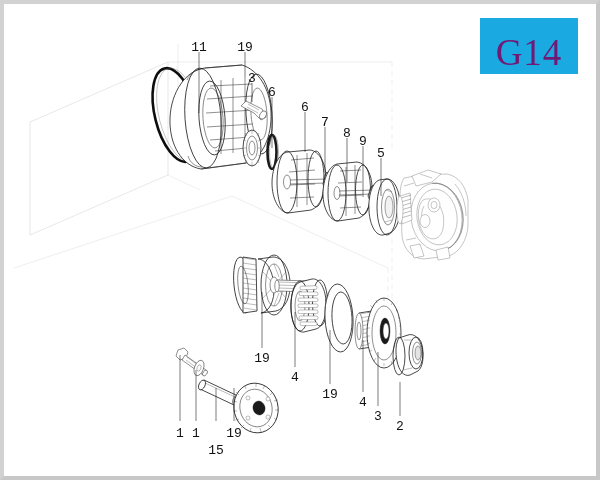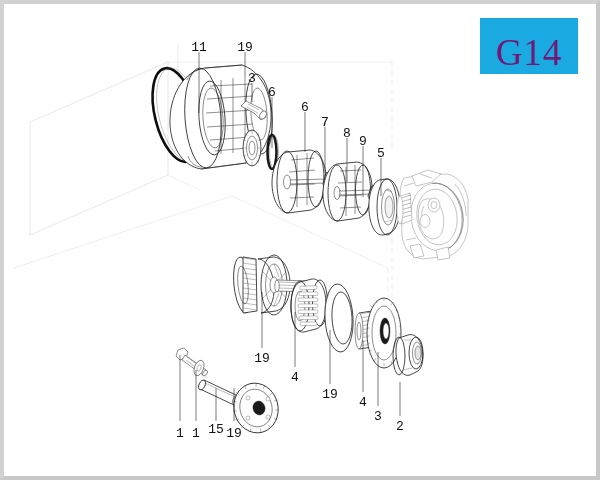--- a/index.html
+++ b/index.html
@@ -528,21 +528,21 @@
 
   </svg>
 
   <div id="badge">
     <span>G14</span>
   </div>
 
   <div id="labels">
       <div class="lbl" style="left: 180px; top: 427px;">1</div>
       <div class="lbl" style="left: 196px; top: 427px;">1</div>
-      <div class="lbl" style="left: 216px; top: 423px;">15</div>
+      <div class="lbl" style="left: 216px; top: 444px;">15</div>
       <div class="lbl" style="left: 234px; top: 427px;">19</div>
       <div class="lbl" style="left: 262px; top: 352px;">19</div>
       <div class="lbl" style="left: 295px; top: 371px;">4</div>
       <div class="lbl" style="left: 330px; top: 388px;">19</div>
       <div class="lbl" style="left: 363px; top: 396px;">4</div>
       <div class="lbl" style="left: 378px; top: 410px;">3</div>
       <div class="lbl" style="left: 400px; top: 420px;">2</div>
       <div class="lbl" style="left: 199px; top: 41px;">11</div>
       <div class="lbl" style="left: 245px; top: 41px;">19</div>
       <div class="lbl" style="left: 252px; top: 72px;">3</div>

